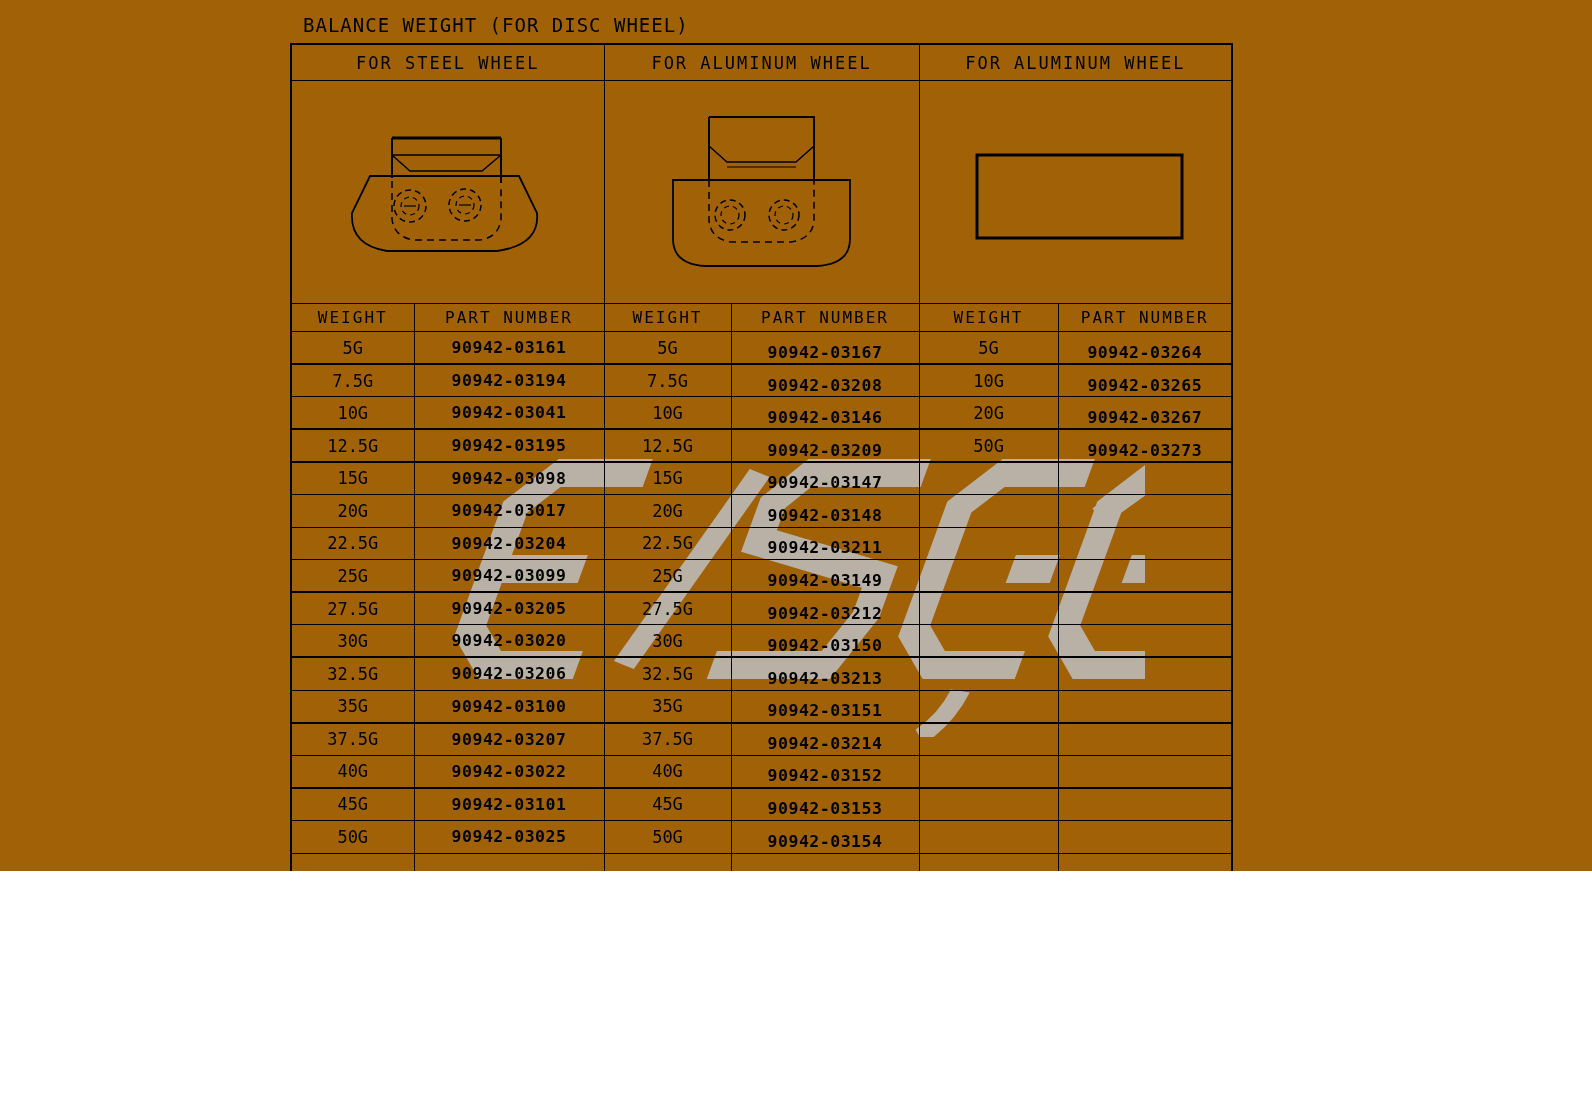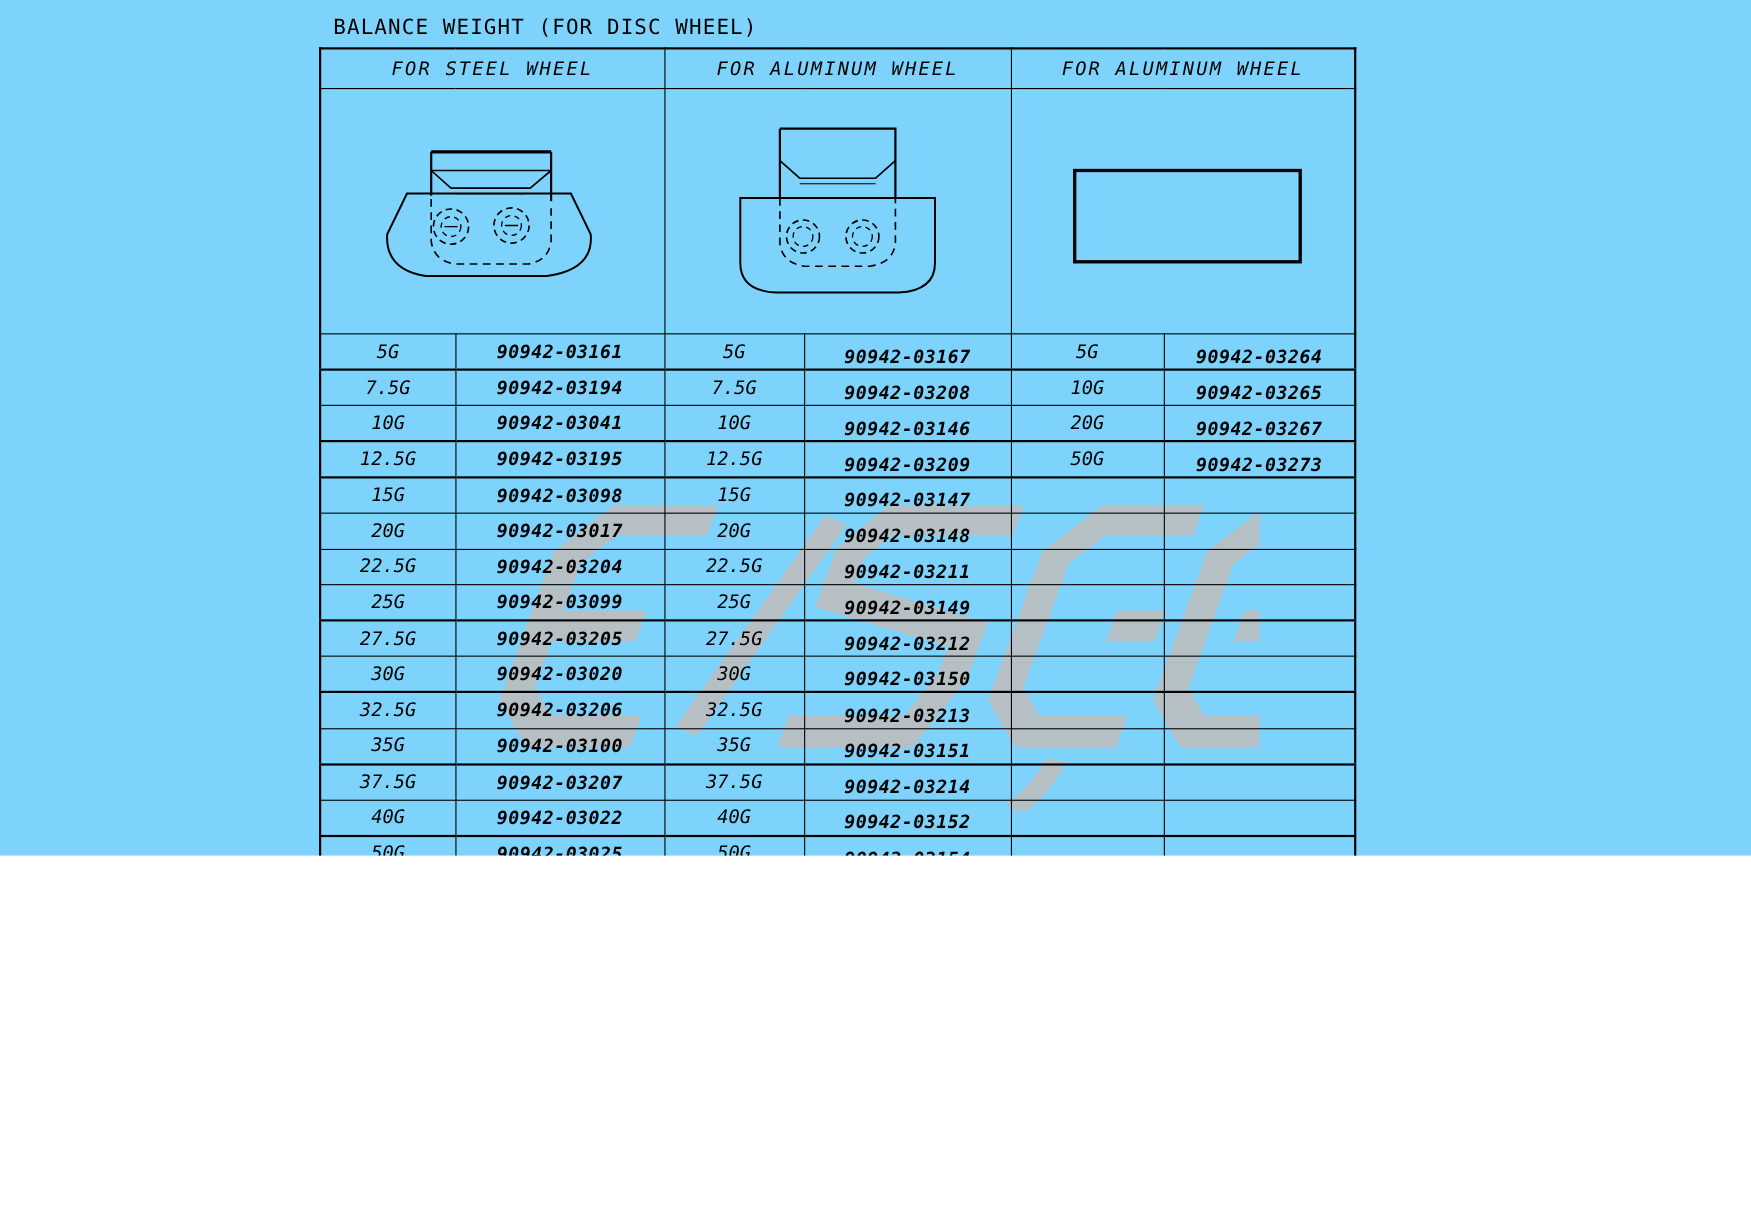--- a/index.html
+++ b/index.html
@@ -1,34 +1,33 @@
 <!DOCTYPE html>
 <html><head>
 <meta charset="utf-8">
 <style>
   html,body{margin:0;padding:0;background:#ffffff;}
   .canvas{
-    position:relative;width:1592px;height:778px;background:#7dd3fc;overflow:hidden;
+    position:relative;width:1592px;height:871px;background:#a16207;overflow:hidden;
     font-family:"DejaVu Sans Mono", monospace;color:#000;
   }
   .title{
     position:absolute;left:303px;top:14px;font-size:19px;letter-spacing:1px;
     font-weight:500;white-space:pre;
   }
   
   .watermark{
     position:absolute;left:425px;top:447px;width:720px;height:290px;
     z-index:0;pointer-events:none;
   }
   
   table.pc{
     position:absolute;left:290px;top:43px;width:941px;z-index:1;
     border-collapse:collapse;table-layout:fixed;background:transparent;
     border:2px solid #000;
-    font-style:italic;
   }
   table.pc th, table.pc td{
     border:1px solid #000;text-align:center;vertical-align:middle;
     padding:0;overflow:hidden;white-space:nowrap;background:transparent;
   }
   tr.group-row th{height:35px;font-size:17px;font-weight:500;letter-spacing:2px;}
   tr.diagram-row td{height:222px;vertical-align:middle;}
   tr.sub-row th{height:27px;font-size:16px;font-weight:500;letter-spacing:2px;}
   tbody tr{height:32.6px;padding-left:48px;}
   tbody td{font-size:17px;}
@@ -122,20 +121,28 @@
             </g>
           </svg>
         </td>
         <td colspan="2">
 
           <svg class="diag-svg" width="313" height="222" viewBox="0 0 313 222" xmlns="http://www.w3.org/2000/svg">
             <rect x="57" y="74" width="205" height="83" fill="none" stroke="#000" stroke-width="3"></rect>
           </svg>
         </td>
       </tr>
+      <tr class="sub-row">
+        <th>WEIGHT</th>
+        <th>PART NUMBER</th>
+        <th>WEIGHT</th>
+        <th>PART NUMBER</th>
+        <th>WEIGHT</th>
+        <th>PART NUMBER</th>
+      </tr>
     </thead>
     <tbody>
         <tr class="tb">
           <td>5G</td>
           <td>90942-03161</td>
           <td>5G</td>
           <td>90942-03167</td>
           <td>5G</td>
           <td>90942-03264</td>
         </tr>
@@ -237,20 +244,28 @@
         </tr>
         <tr class="tb">
           <td>40G</td>
           <td>90942-03022</td>
           <td>40G</td>
           <td>90942-03152</td>
           <td></td>
           <td></td>
         </tr>
         <tr>
+          <td>45G</td>
+          <td>90942-03101</td>
+          <td>45G</td>
+          <td>90942-03153</td>
+          <td></td>
+          <td></td>
+        </tr>
+        <tr>
           <td>50G</td>
           <td>90942-03025</td>
           <td>50G</td>
           <td>90942-03154</td>
           <td></td>
           <td></td>
         </tr>
         <tr class="tb">
           <td></td>
           <td></td>

